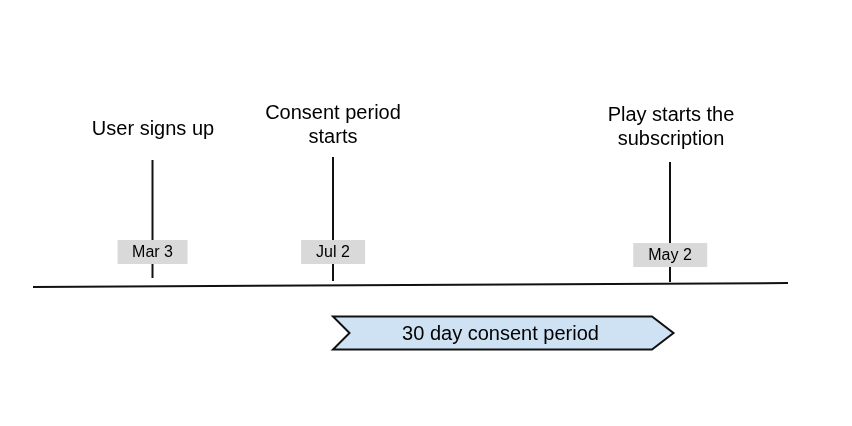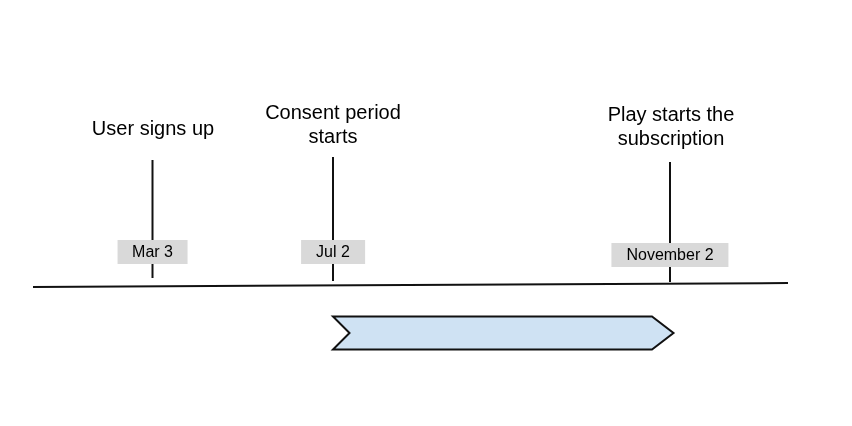--- a/index.html
+++ b/index.html
@@ -87,16 +87,17 @@
 
     <polygon class="banner-shape" points="333,316.5 652,316.5 673.5,333 652,349.5 333,349.5 349.5,333"></polygon>
   </svg>
 
   <div class="event-title" style="left:153px; top:116px;">User signs up</div>
   <div class="event-title" style="left:333px; top:100px; width:160px;">Consent period starts</div>
   <div class="event-title" style="left:671px; top:102px; width:162px;">Play starts the subscription</div>
 
   <div class="date-badge" style="left:152.5px; top:240px;">Mar 3</div>
   <div class="date-badge" style="left:333px; top:240px;">Jul 2</div>
-  <div class="date-badge" style="left:670px; top:243px;">November 2</div>
+  <div class="date-badge" style="left:670px; top:243px;">May 2</div>
 
+  <div class="banner-label">30 day consent period</div>
 
 </div>
 
 </body></html>

